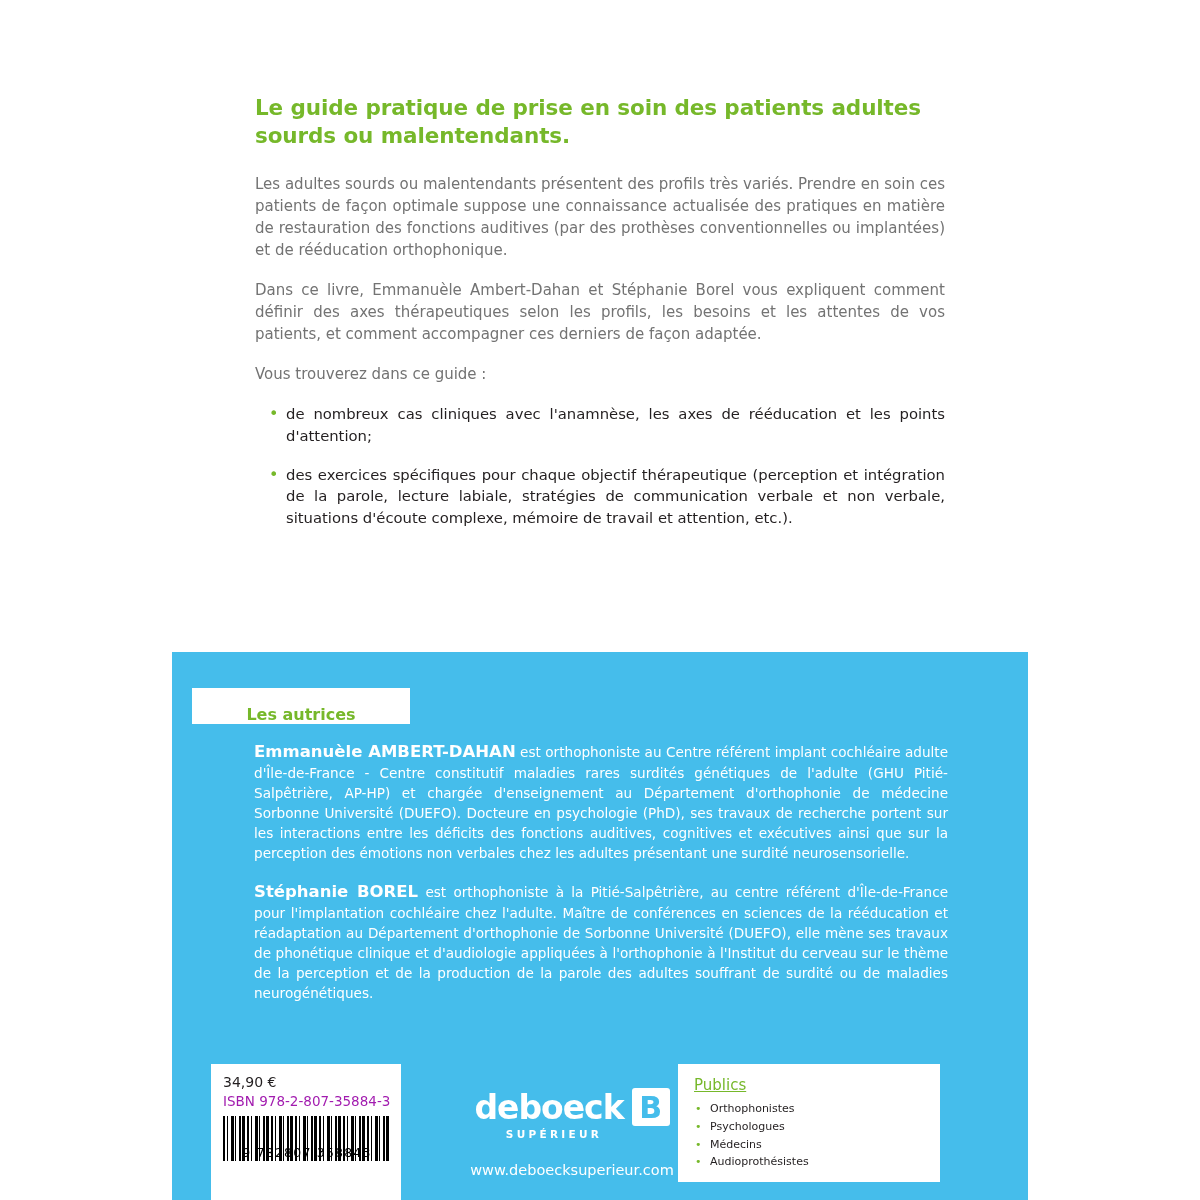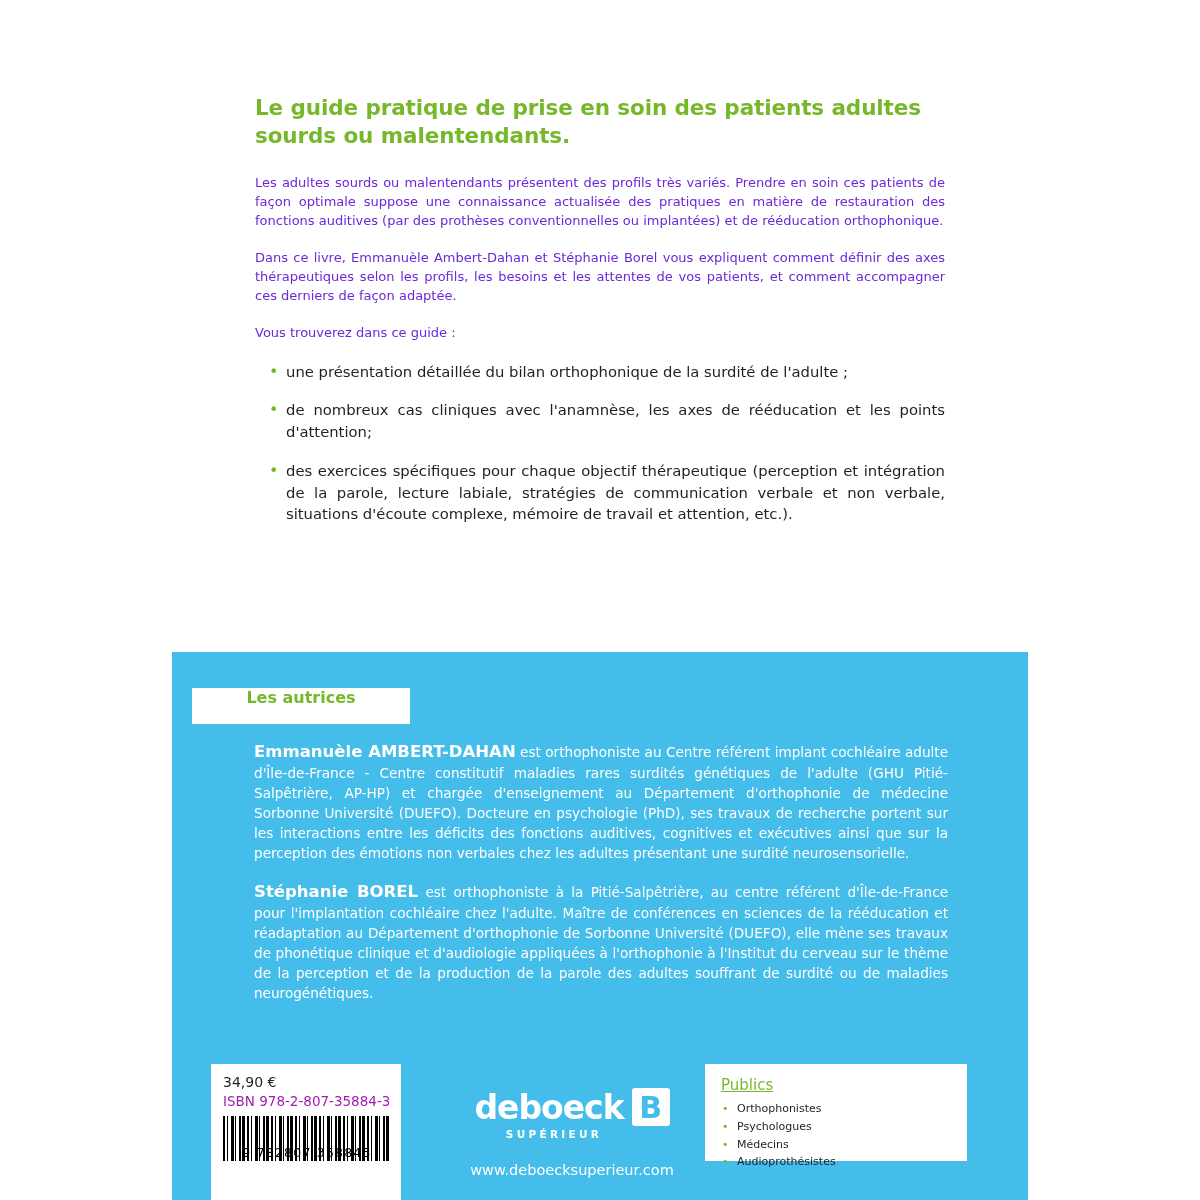--- a/index.html
+++ b/index.html
@@ -32,25 +32,25 @@
   }
   .headline {
     color: #76b82a;
     font-weight: bold;
     font-size: 21.5px;
     line-height: 1.32;
     margin: 0 0 22px 0;
     letter-spacing: -0.1px;
   }
   .para {
-    font-size: 13px;
+    font-size: 15px;
     line-height: 1.47;
     text-align: justify;
     margin: 0 0 18px 0;
-    color: #6d28d9;
+    color: #737373;
   }
   ul.bullets {
     list-style: none;
     margin: 0;
     padding: 0;
   }
   ul.bullets li {
     position: relative;
     padding-left: 31px;
     margin-bottom: 17px;
@@ -79,21 +79,21 @@
     background: #45bdeb;
   }
   .authors-tab {
     position: absolute;
     left: 20px;
     top: 36px;
     width: 218px;
     height: 36px;
     background: #ffffff;
     display: flex;
-    align-items: flex-start;
+    align-items: flex-end;
     justify-content: center;
   }
   .authors-tab span {
     color: #76b82a;
     font-weight: bold;
     font-size: 16px;
   }
   .bio-block {
     position: absolute;
     left: 82px;
@@ -197,24 +197,24 @@
     margin-left: -36px;
     font-weight: bold;
   }
   .logo-url {
     margin-top: 22px;
     font-size: 14.5px;
   }
 
   .publics-box {
     position: absolute;
-    left: 533px;
+    left: 506px;
     top: 412px;
     width: 262px;
-    height: 97px;
+    height: 118px;
     background: #ffffff;
     padding: 12px 0 16px 16px;
     box-sizing: border-box;
   }
   .publics-title {
     color: #76b82a;
     font-size: 15px;
     font-weight: normal;
     text-decoration: underline;
     margin-bottom: 6px;
@@ -245,21 +245,20 @@
 <div class="page">
 
   <div class="top-area">
     <h1 class="headline">Le guide pratique de prise en soin des patients adultes sourds ou malentendants.</h1>
 
     <p class="para">Les adultes sourds ou malentendants présentent des profils très variés. Prendre en soin ces patients de façon optimale suppose une connaissance actualisée des pratiques en matière de restauration des fonctions auditives (par des prothèses conventionnelles ou implantées) et de rééducation orthophonique.</p>
     <p class="para">Dans ce livre, Emmanuèle Ambert-Dahan et Stéphanie Borel vous expliquent comment définir des axes thérapeutiques selon les profils, les besoins et les attentes de vos patients, et comment accompagner ces derniers de façon adaptée.</p>
     <p class="para">Vous trouverez dans ce guide :</p>
 
     <ul class="bullets">
-      <li>une présentation détaillée du bilan orthophonique de la surdité de l'adulte ;</li>
       <li>de nombreux cas cliniques avec l'anamnèse, les axes de rééducation et les points d'attention;</li>
       <li>des exercices spécifiques pour chaque objectif thérapeutique (perception et intégration de la parole, lecture labiale, stratégies de communication verbale et non verbale, situations d'écoute complexe, mémoire de travail et attention, etc.).</li>
     </ul>
   </div>
 
   <div class="blue-panel">
 
     <div class="authors-tab">
       <span>Les autrices</span>
     </div>

